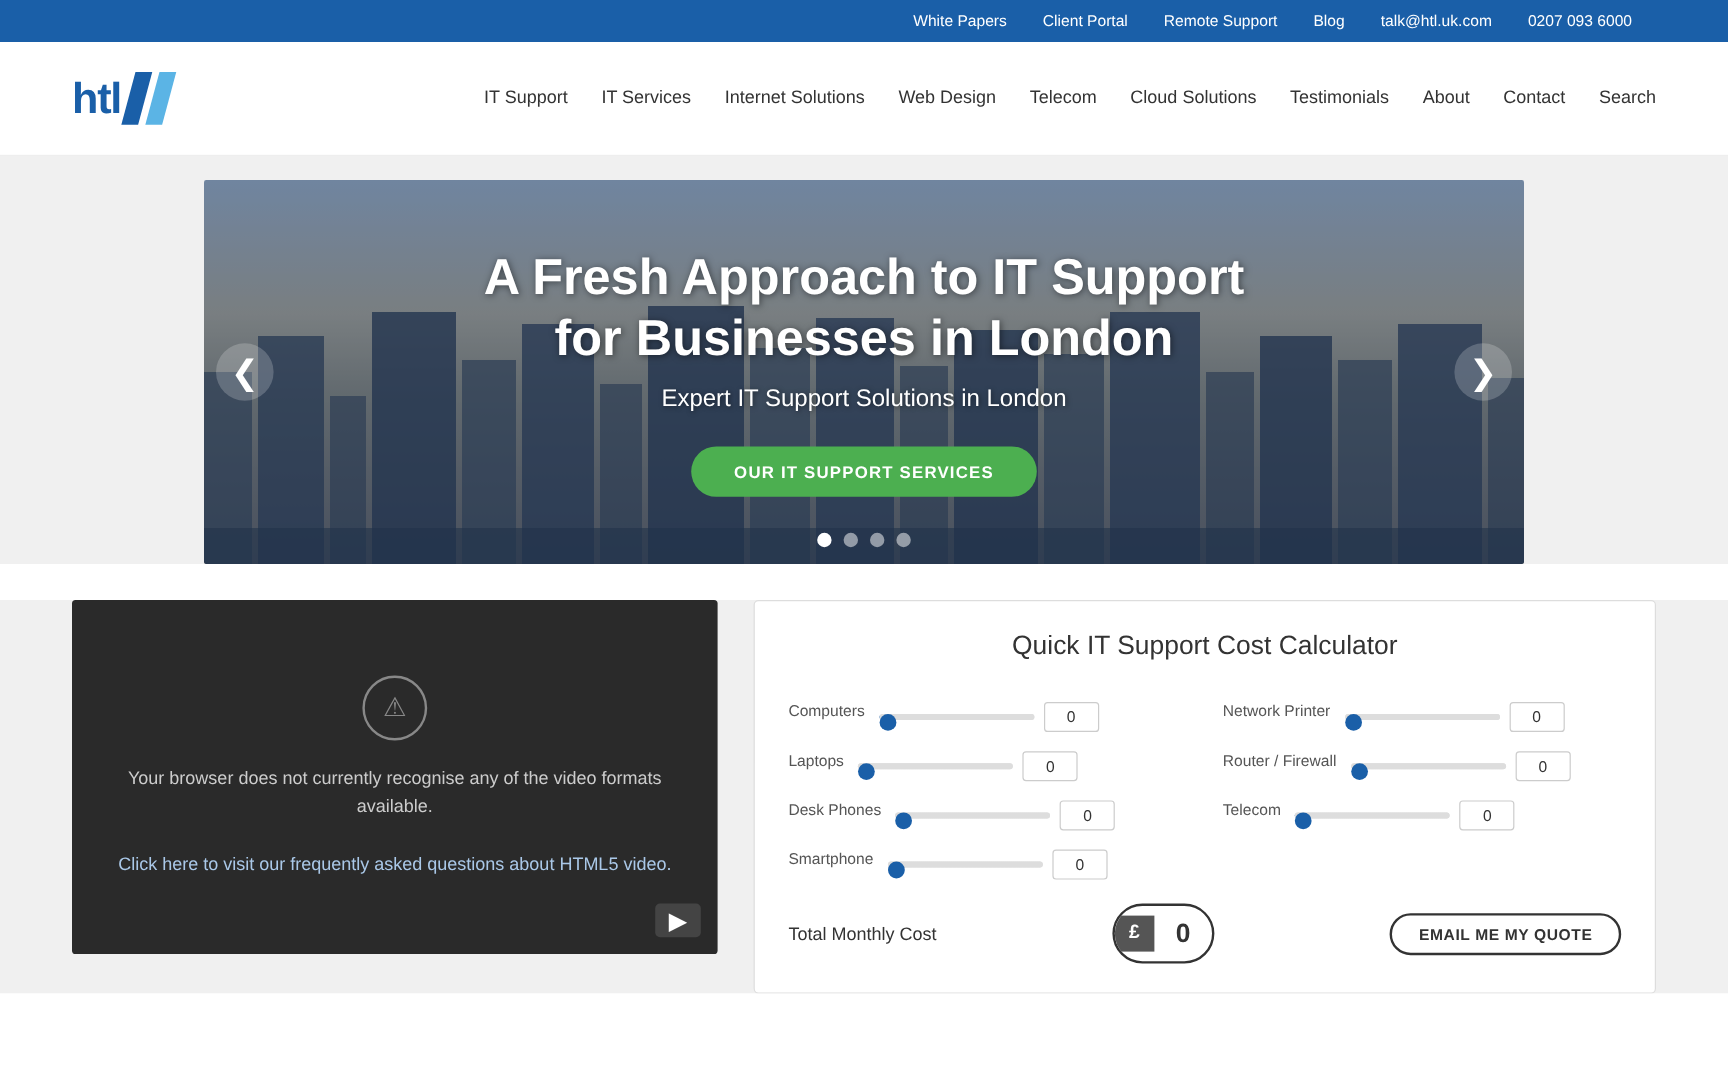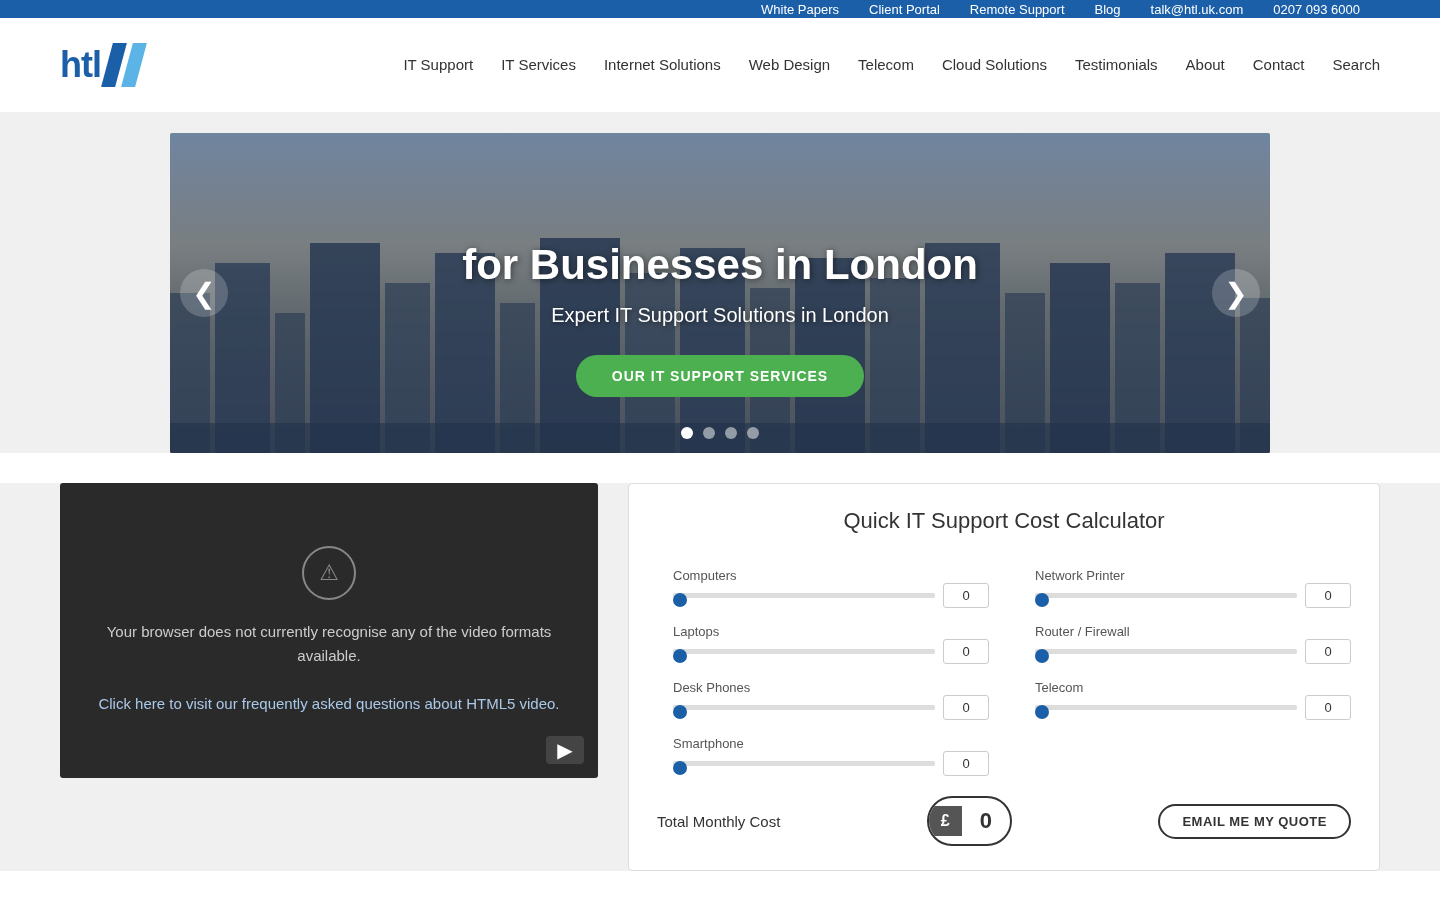--- a/index.html
+++ b/index.html
@@ -6,21 +6,21 @@
     body { font-family: Arial, sans-serif; background: #fff; width: 1440px; }
 
     
     .top-bar {
       background: #1a5fa8;
       color: #fff;
       display: flex;
       justify-content: flex-end;
       align-items: center;
       padding: 0 80px;
-      height: 18px;
+      height: 35px;
       font-size: 13px;
       gap: 30px;
     }
     .top-bar a {
       color: #fff;
       text-decoration: none;
       cursor: pointer;
     }
 
     
@@ -234,23 +234,22 @@
       margin-bottom: 34px;
       font-weight: normal;
     }
     .calc-grid {
       display: grid;
       grid-template-columns: 1fr 1fr;
       gap: 16px 30px;
     }
     .calc-item {
       display: flex;
-      flex-direction: column;
-      gap: 0;
-      margin-left: 16px;
+      flex-direction: row;
+      gap: 12px;
     }
     .calc-label {
       font-size: 13px;
       color: #555;
     }
     .calc-row {
       display: flex;
       align-items: center;
       gap: 8px;
     }
@@ -407,21 +406,21 @@
         <rect x="995" y="20" width="70" height="200" fill="rgba(50,60,75,0.78)"></rect>
         <rect x="1070" y="65" width="30" height="155" fill="rgba(55,65,75,0.65)"></rect>
 
         <rect x="0" y="190" width="1100" height="30" fill="rgba(40,50,60,0.6)"></rect>
       </svg>
       <div style="position:absolute;inset:0;background:rgba(25,50,90,0.45);"></div>
     </div>
 
     <div class="hero-content">
       <h1 class="hero-title">
-        <br>
+        <span>A Fresh Approach to IT Support</span><br>
         <span>for Businesses in London</span>
       </h1>
       <p class="hero-subtitle">Expert IT Support Solutions in London</p>
       <button class="hero-btn">OUR IT SUPPORT SERVICES</button>
     </div>
 
     <button class="hero-arrow hero-arrow-left">❮</button>
     <button class="hero-arrow hero-arrow-right">❯</button>
 
     <div class="hero-dots">

